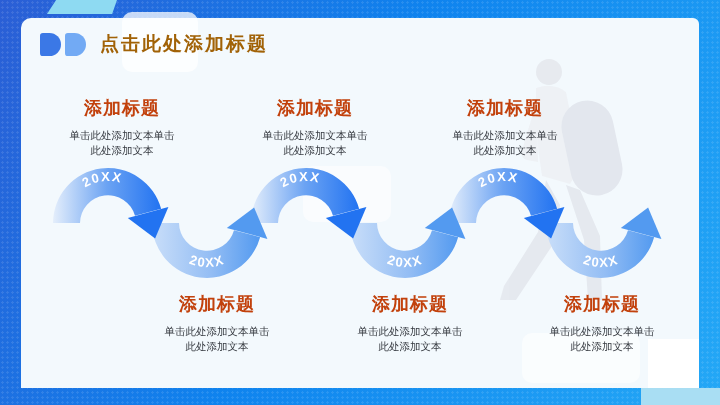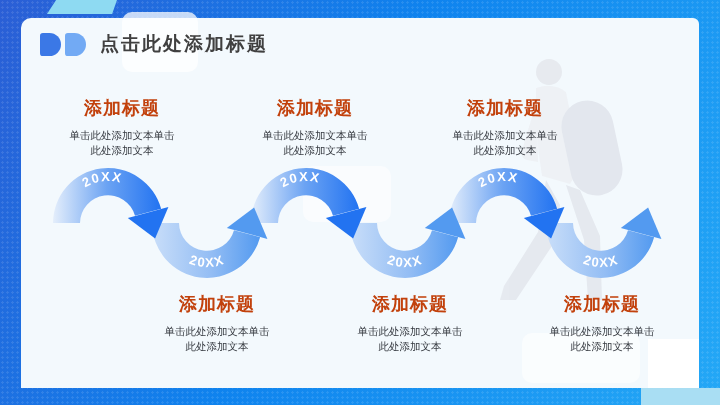--- a/index.html
+++ b/index.html
@@ -21,21 +21,21 @@
   .deco{position:absolute;border-radius:10px;background:rgba(255,255,255,.75);}
   #deco1{left:122px;top:12px;width:76px;height:60px;}
   #deco2{left:303px;top:166px;width:88px;height:56px;background:rgba(255,255,255,.55);}
   #deco3{left:522px;top:333px;width:118px;height:50px;background:rgba(255,255,255,.6);}
   
   .header{position:absolute;left:40px;top:31px;display:flex;align-items:center;}
   .logo{display:flex;gap:4px;margin-right:14px;}
   .logo span{width:21px;height:23px;display:block;}
   .logo .d1{background:#3b78e6;border-radius:3px 12px 12px 3px;}
   .logo .d2{background:#72aaf4;border-radius:3px 12px 12px 3px;}
-  .header-title{font-size:19px;font-weight:800;color:#404040;letter-spacing:2px;margin:0;white-space:nowrap;}
+  .header-title{font-size:19px;font-weight:800;color:#a16207;letter-spacing:2px;margin:0;white-space:nowrap;}
   
   .step{position:absolute;width:170px;text-align:center;}
   .step.top{top:96px;}
   .step.bottom{top:292px;}
   .step h3{margin:0 0 7px;font-size:18px;font-weight:700;letter-spacing:1px;color:#c2410c;}
   .step p{margin:8px auto;width:112px;font-size:10.5px;line-height:15px;color:#34383f;}
   
   svg.wave{position:absolute;left:0;top:0;}
   .arc-label{font-size:13px;font-weight:bold;fill:#ffffff;letter-spacing:1.5px;}
 </style>

